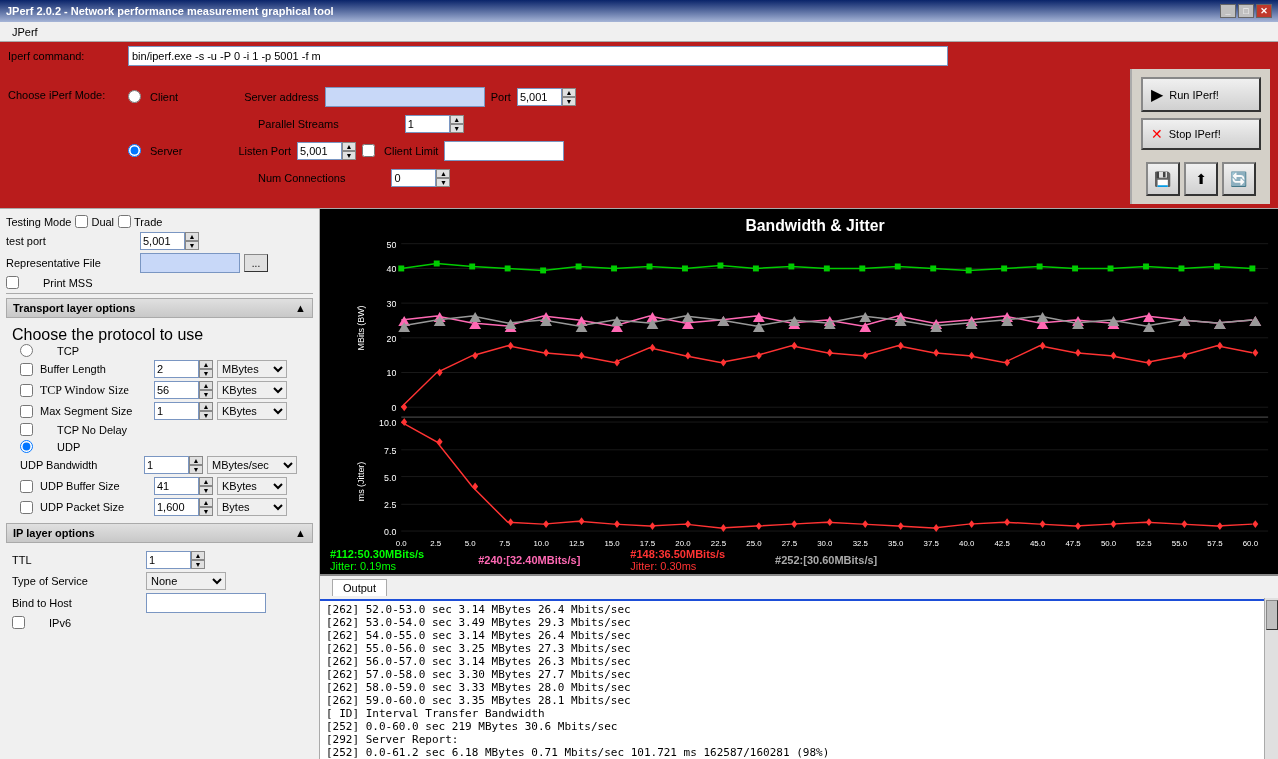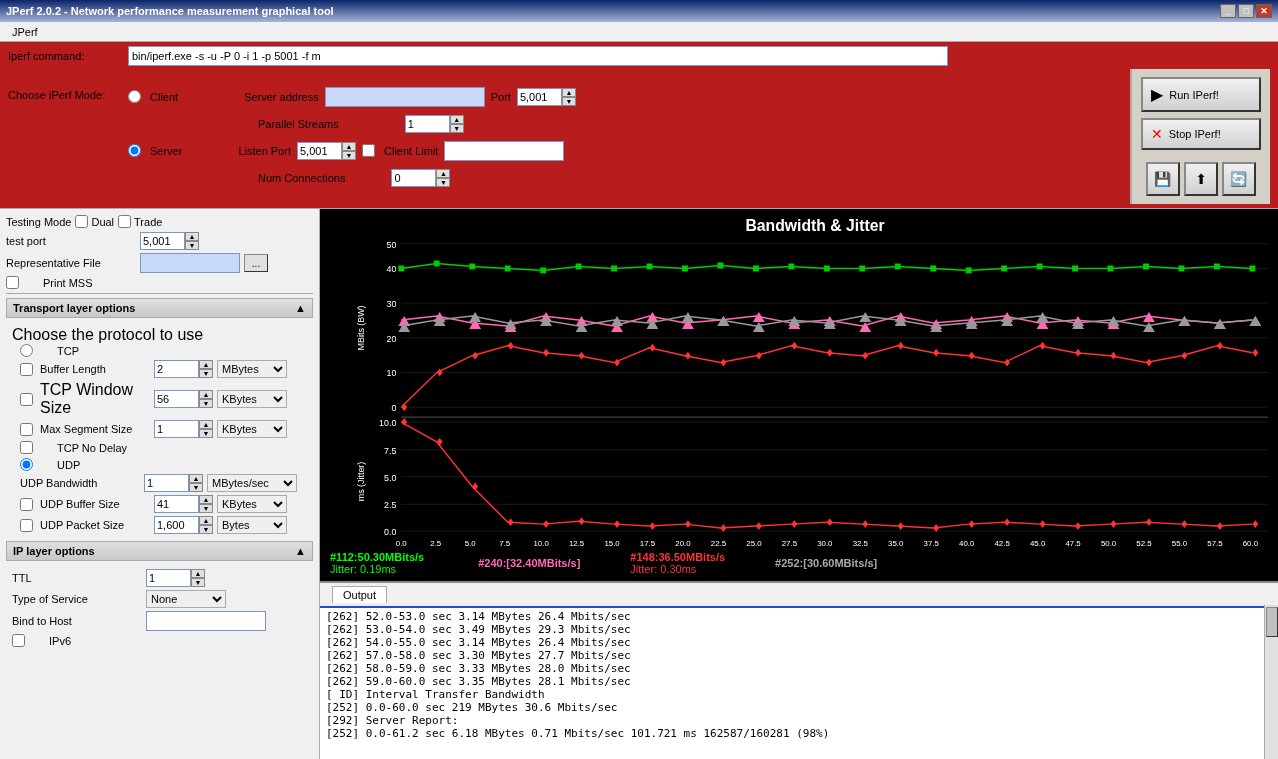--- a/index.html
+++ b/index.html
@@ -369,21 +369,21 @@
               <div class="spin-btn">▲</div>
               <div class="spin-btn">▼</div>
             </div>
           </div>
           <select class="select-unit">
             <option>MBytes</option><option>KBytes</option>
           </select>
         </div>
         <div class="option-row" style="margin-left:8px;">
           <input type="checkbox" style="">
-          <span style="width:110px; font-size:16px;">TCP Window Size</span>
+          <span style="width:110px; font-size:12px;font-family:Liberation Serif, serif;">TCP Window Size</span>
           <div class="spinner-wrap">
             <input type="text" value="56" style="">
             <div class="spinner-btns">
               <div class="spin-btn">▲</div>
               <div class="spin-btn">▼</div>
             </div>
           </div>
           <select class="select-unit">
             <option>KBytes</option><option>MBytes</option>
           </select>
@@ -728,20 +728,22 @@
       </div>
 
       <div id="output-area" style="background:white; height:185px; display:flex; flex-direction:column; border-top:2px solid #888; position:relative;">
         <div class="output-tab">
           <div class="tab-item">Output</div>
         </div>
         <div class="output-text" id="output-lines">
         <div>[262] 52.0-53.0 sec  3.14 MBytes  26.4 Mbits/sec</div>
             <div>[262] 53.0-54.0 sec  3.49 MBytes  29.3 Mbits/sec</div>
             <div>[262] 54.0-55.0 sec  3.14 MBytes  26.4 Mbits/sec</div>
+            <div>[262] 55.0-56.0 sec  3.25 MBytes  27.3 Mbits/sec</div>
+            <div>[262] 56.0-57.0 sec  3.14 MBytes  26.3 Mbits/sec</div>
             <div>[262] 57.0-58.0 sec  3.30 MBytes  27.7 Mbits/sec</div>
             <div>[262] 58.0-59.0 sec  3.33 MBytes  28.0 Mbits/sec</div>
             <div>[262] 59.0-60.0 sec  3.35 MBytes  28.1 Mbits/sec</div>
             <div>[ ID] Interval       Transfer     Bandwidth</div>
             <div>[252]  0.0-60.0 sec   219 MBytes  30.6 Mbits/sec</div>
             <div>[292] Server Report:</div>
             <div>[252]  0.0-61.2 sec  6.18 MBytes  0.71 Mbits/sec  101.721 ms  162587/160281 (98%)</div>
           </div>
 
         <div style="position:absolute; right:0; top:22px; bottom:0; width:14px; background:#e0e0e0; border-left:1px solid #aaa;">

